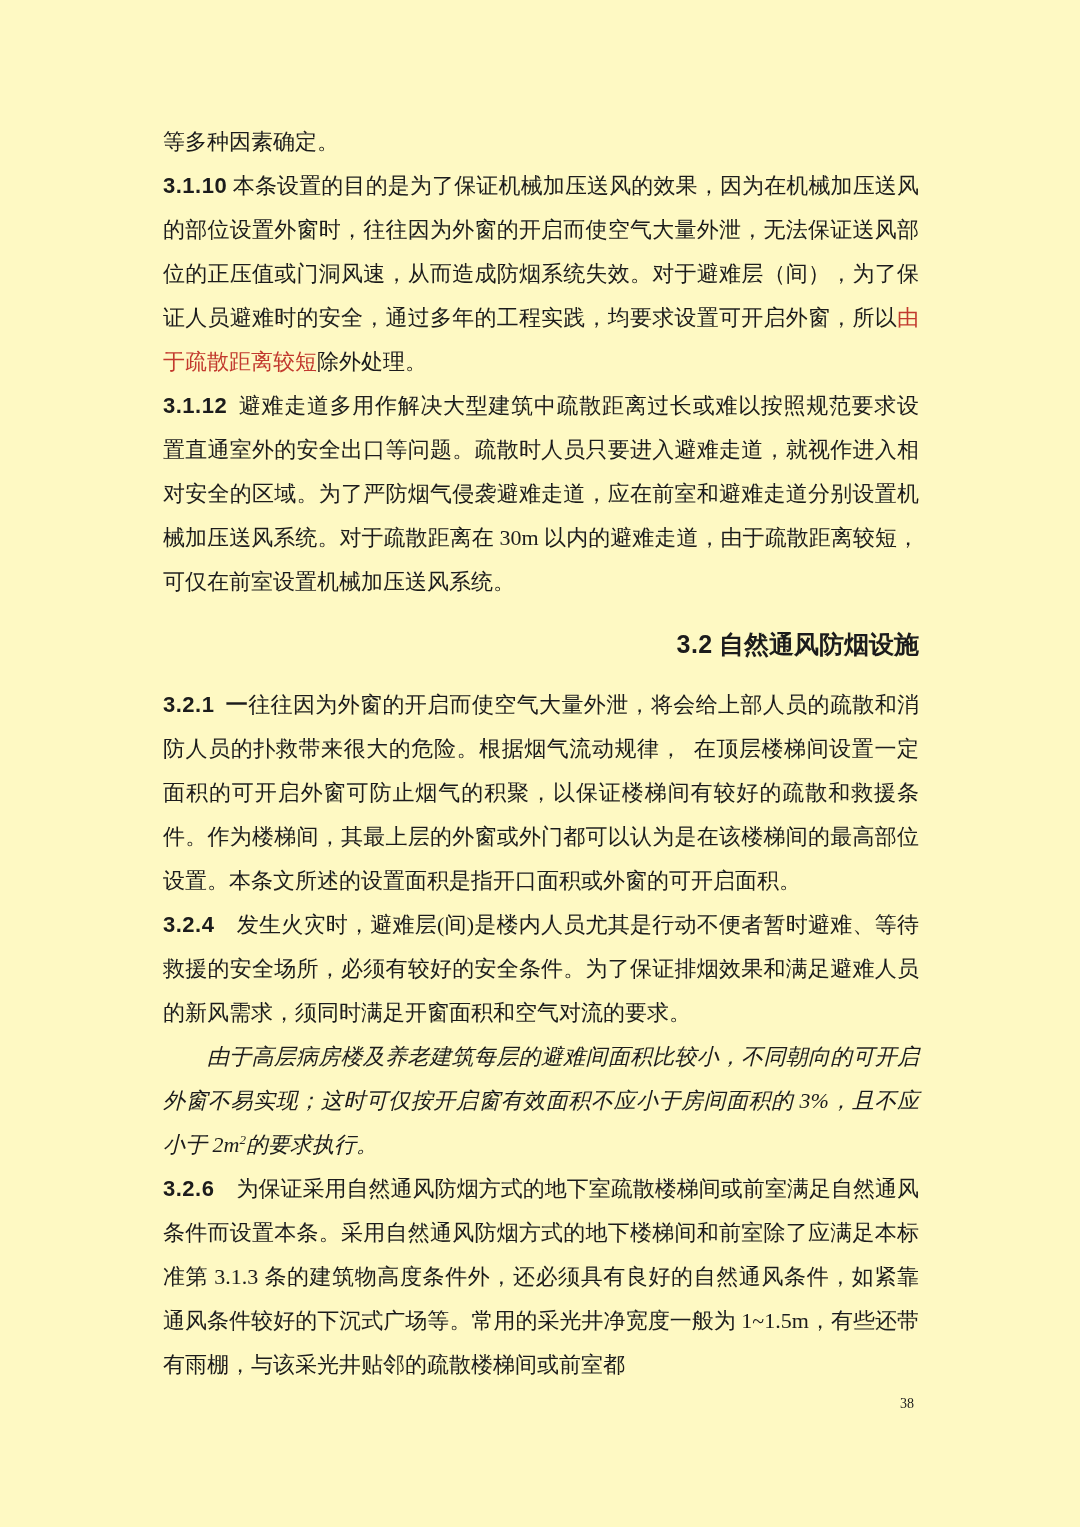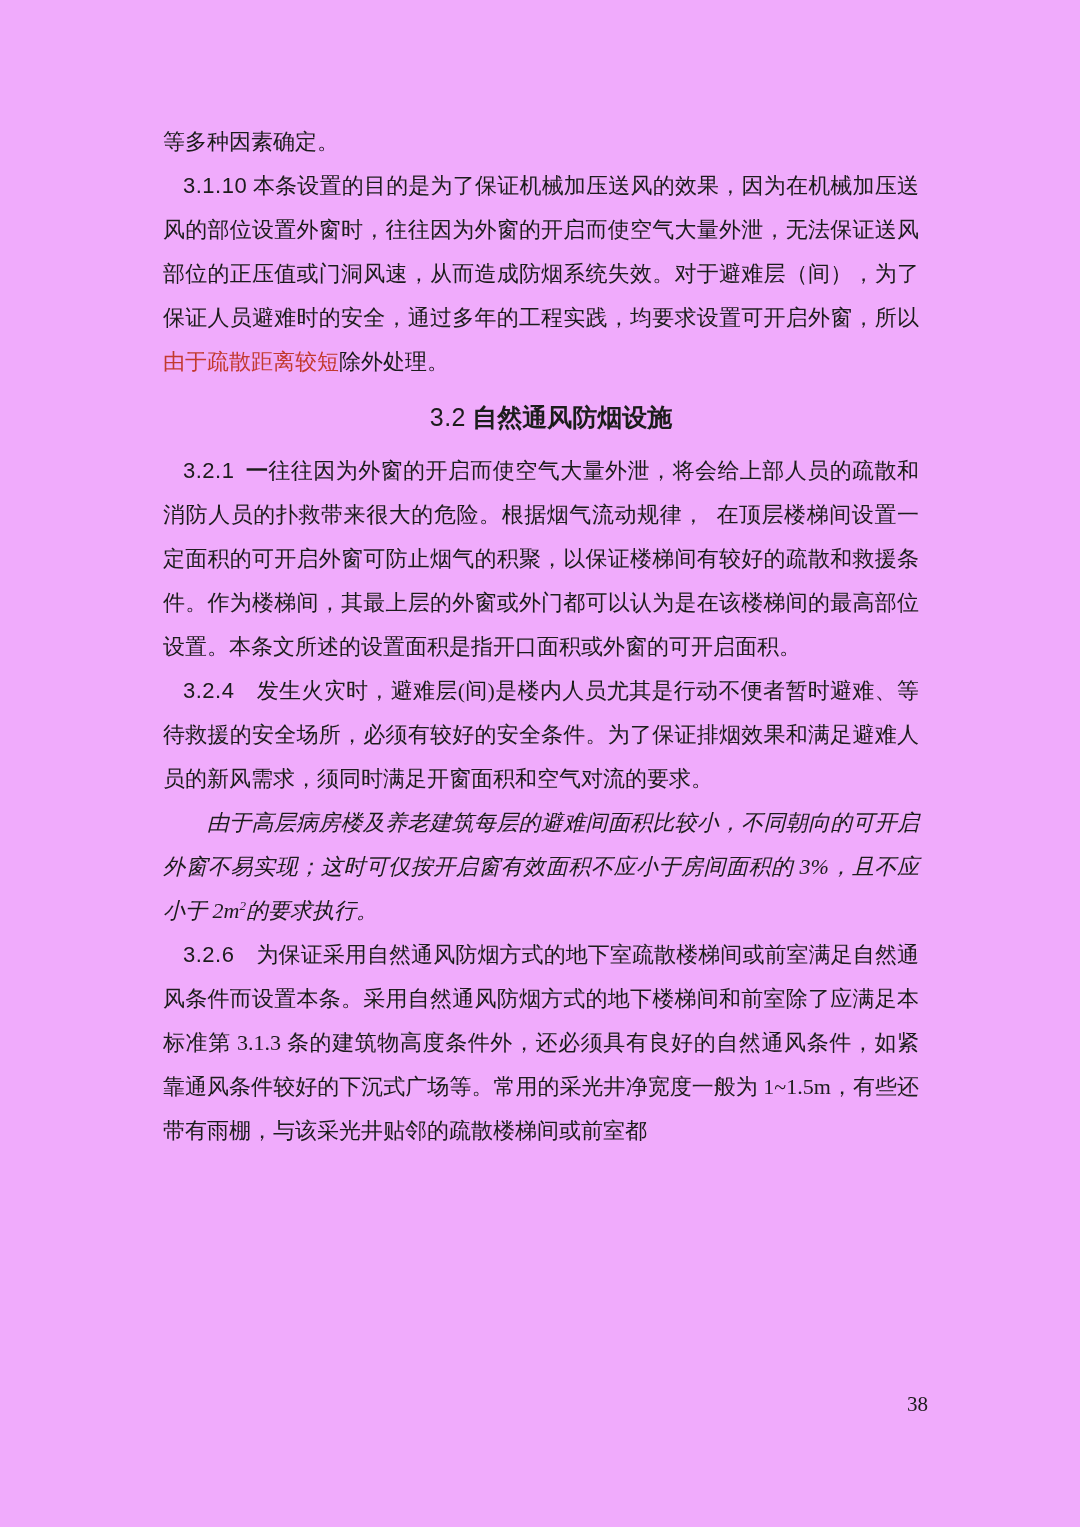--- a/index.html
+++ b/index.html
@@ -21,48 +21,48 @@
   .para {
     margin: 0;
     font-size: 22px;
     line-height: 44px;
     text-align: justify;
     text-justify: inter-ideograph;
     word-break: break-all;
   }
   .heading {
     font-size: 25px;
-    line-height: 46px;
+    line-height: 60px;
     margin: 10px 0 8px 0;
-    text-align: center;
+    text-align: right;
     font-weight: bold;
   }
   .num {
     font-family: "Liberation Sans", "DejaVu Sans", sans-serif;
-    font-weight: normal;
+    font-weight: bold;
     letter-spacing: 0.5px;
-    margin-left: 20px;
   }
   .bold { font-weight: bold; }
   sup { font-size: 13px; line-height: 0; }
   .page-number {
     position: absolute;
     top: 1390px;
-    right: 152px;
-    font-size: 21px;
+    right: 166px;
+    font-size: 14px;
     line-height: 28px;
   }
 </style>
 </head>
 <body>
 
-<div class="page" style="color: rgb(28, 28, 28); background: #f0abfc;">
+<div class="page" style="color: rgb(28, 28, 28); background: #fef9c3;">
   <div class="content" id="doc-body">
       <p class="para"><span>等多种因素确定。</span></p>
       <p class="para"><span class="num">3.1.10</span><span> 本条设置的目的是为了保证机械加压送风的效果，因为在机械加压送风的部位设置外窗时，往往因为外窗的开启而使空气大量外泄，无法保证送风部位的正压值或门洞风速，从而造成防烟系统失效。对于避难层（间），为了保证人员避难时的安全，通过多年的工程实践，均要求设置可开启外窗，所以</span><span class="red" style="color: rgb(194, 57, 46);">由于疏散距离较短</span><span>除外处理。</span></p>
+      <p class="para"><span class="num">3.1.12</span><span> 避难走道多用作解决大型建筑中疏散距离过长或难以按照规范要求设置直通室外的安全出口等问题。疏散时人员只要进入避难走道，就视作进入相对安全的区域。为了严防烟气侵袭避难走道，应在前室和避难走道分别设置机械加压送风系统。对于疏散距离在 30m 以内的避难走道，由于疏散距离较短，可仅在前室设置机械加压送风系统。</span></p>
       <h2 class="heading"><span class="num">3.2</span><span class="bold"> 自然通风防烟设施</span></h2>
       <p class="para"><span class="num">3.2.1</span><span class="bold"> </span><span class="bold">一</span><span>往往因为外窗的开启而使空气大量外泄，将会给上部人员的疏散和消防人员的扑救带来很大的危险。根据烟气流动规律， 在顶层楼梯间设置一定面积的可开启外窗可防止烟气的积聚，以保证楼梯间有较好的疏散和救援条件。作为楼梯间，其最上层的外窗或外门都可以认为是在该楼梯间的最高部位设置。本条文所述的设置面积是指开口面积或外窗的可开启面积。</span></p>
       <p class="para"><span class="num">3.2.4</span><span> 发生火灾时，避难层(间)是楼内人员尤其是行动不便者暂时避难、等待救援的安全场所，必须有较好的安全条件。为了保证排烟效果和满足避难人员的新风需求，须同时满足开窗面积和空气对流的要求。</span></p>
       <p class="para" style="text-indent: 2em; font-style: italic;"><span>由于高层病房楼及养老建筑每层的避难间面积比较小，不同朝向的可开启外窗不易实现；这时可仅按开启窗有效面积不应小于房间面积的 3%，且不应小于 2m</span><sup>2</sup><span>的要求执行。</span></p>
       <p class="para"><span class="num">3.2.6</span><span> 为保证采用自然通风防烟方式的地下室疏散楼梯间或前室满足自然通风条件而设置本条。采用自然通风防烟方式的地下楼梯间和前室除了应满足本标准第 3.1.3 条的建筑物高度条件外，还必须具有良好的自然通风条件，如紧靠通风条件较好的下沉式广场等。常用的采光井净宽度一般为 1~1.5m，有些还带有雨棚，与该采光井贴邻的疏散楼梯间或前室都</span></p>
     </div>
   <div class="page-number">38</div>
 </div>
 
 </body></html>

